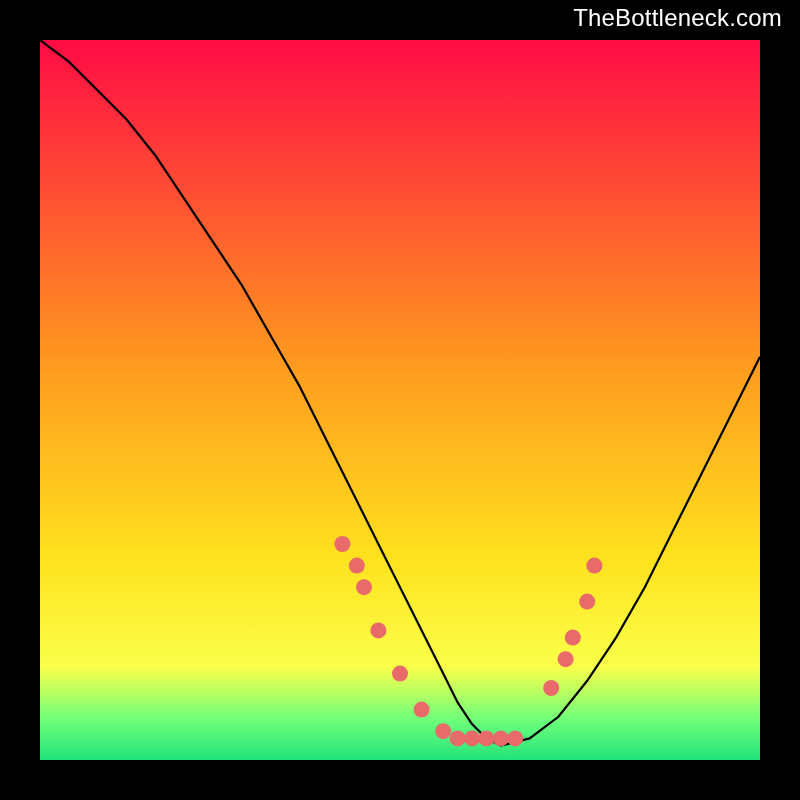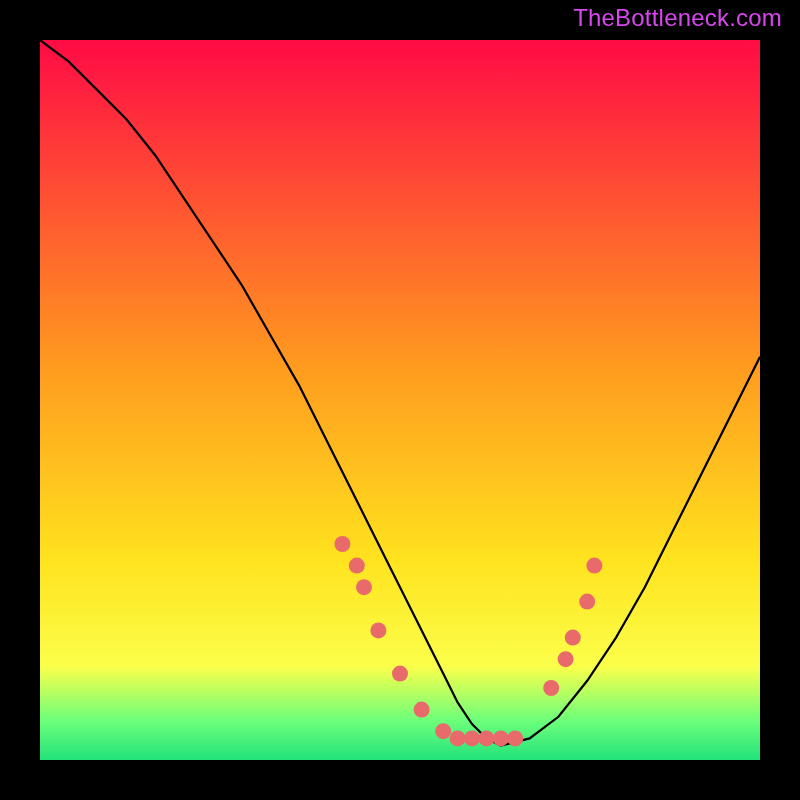--- a/index.html
+++ b/index.html
@@ -14,21 +14,21 @@
   .frame {
     position: relative;
     width: 800px;
     height: 800px;
     background: #000;
   }
   .watermark {
     position: absolute;
     top: 4px;
     right: 18px;
-    color: #d946ef;
+    color: #ffffff;
     font-size: 24px;
     letter-spacing: 0.2px;
     font-weight: 400;
     margin-left: 28px;
   }
   .plot {
     position: absolute;
     left: 40px;
     top: 40px;
     width: 720px;

